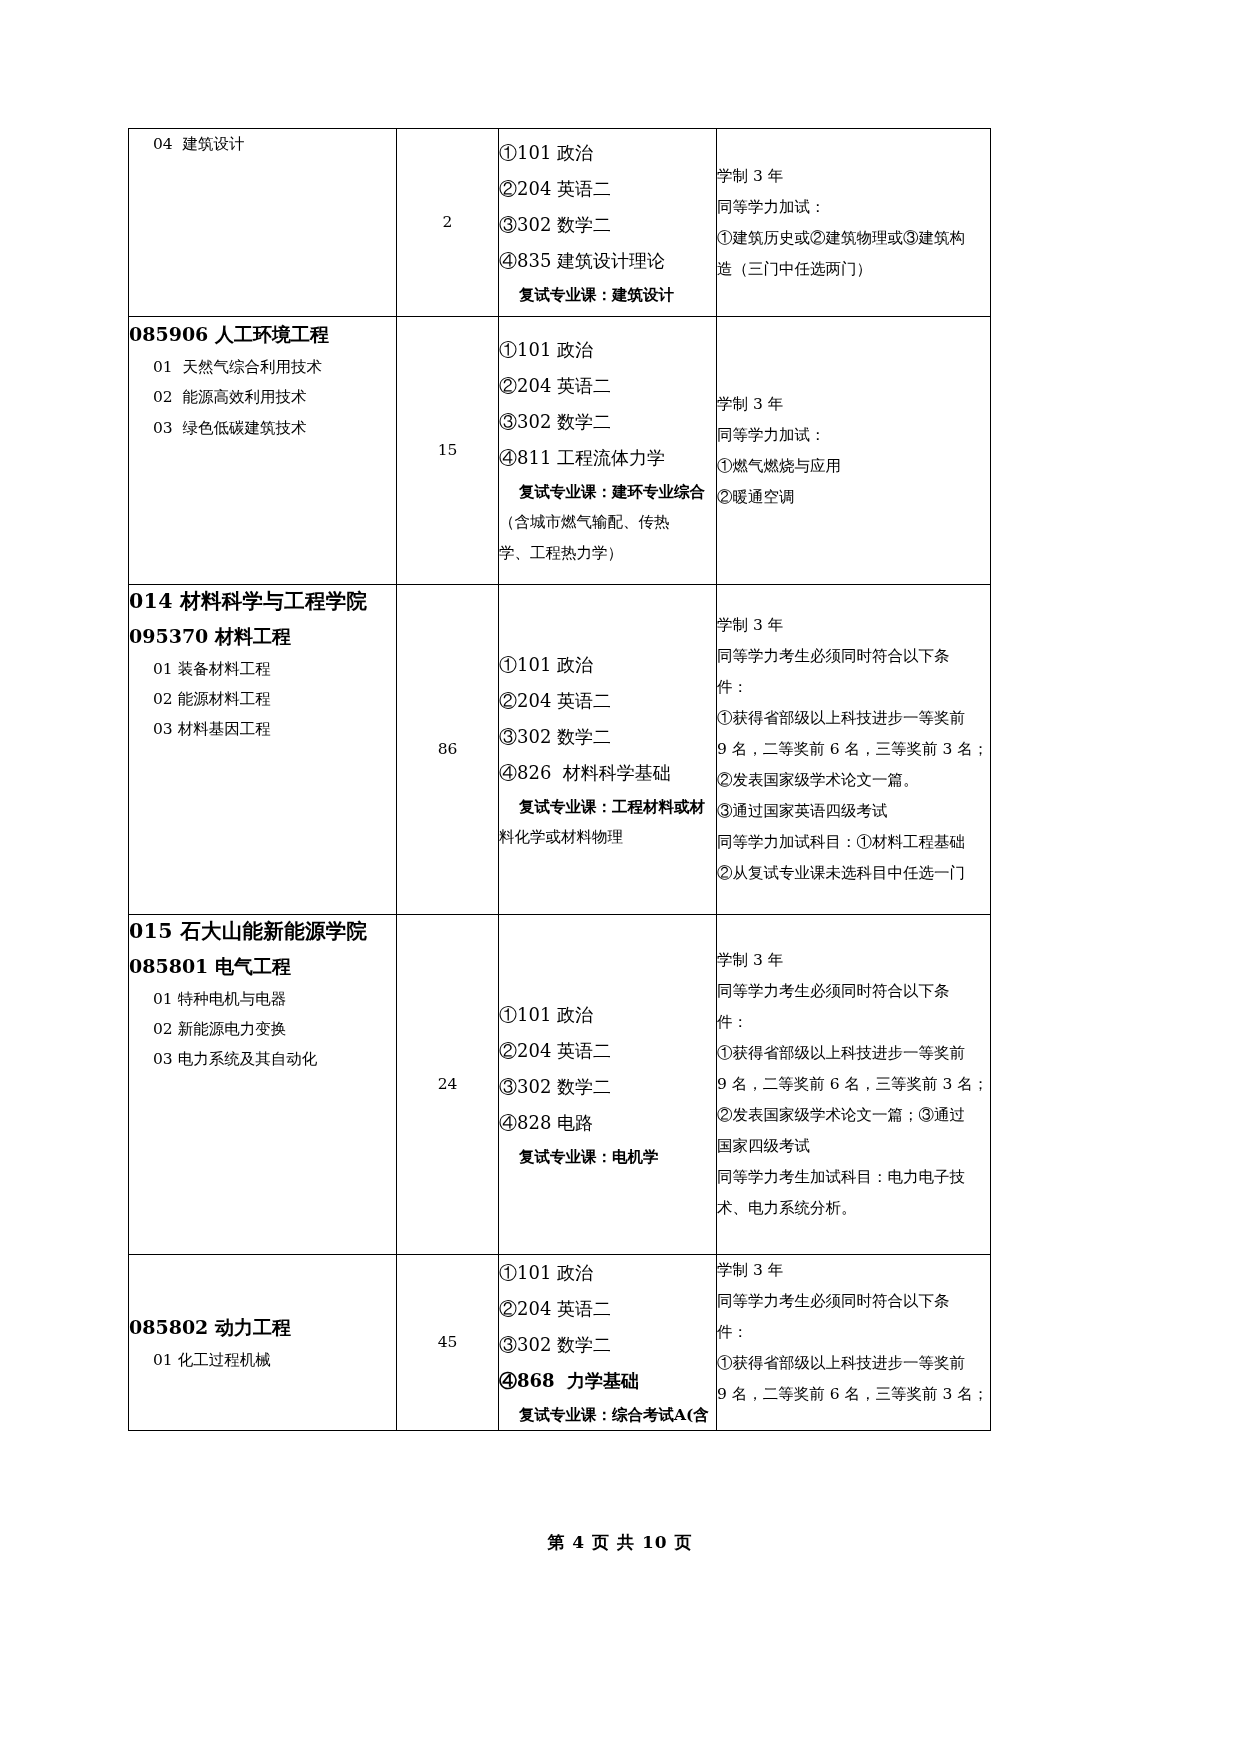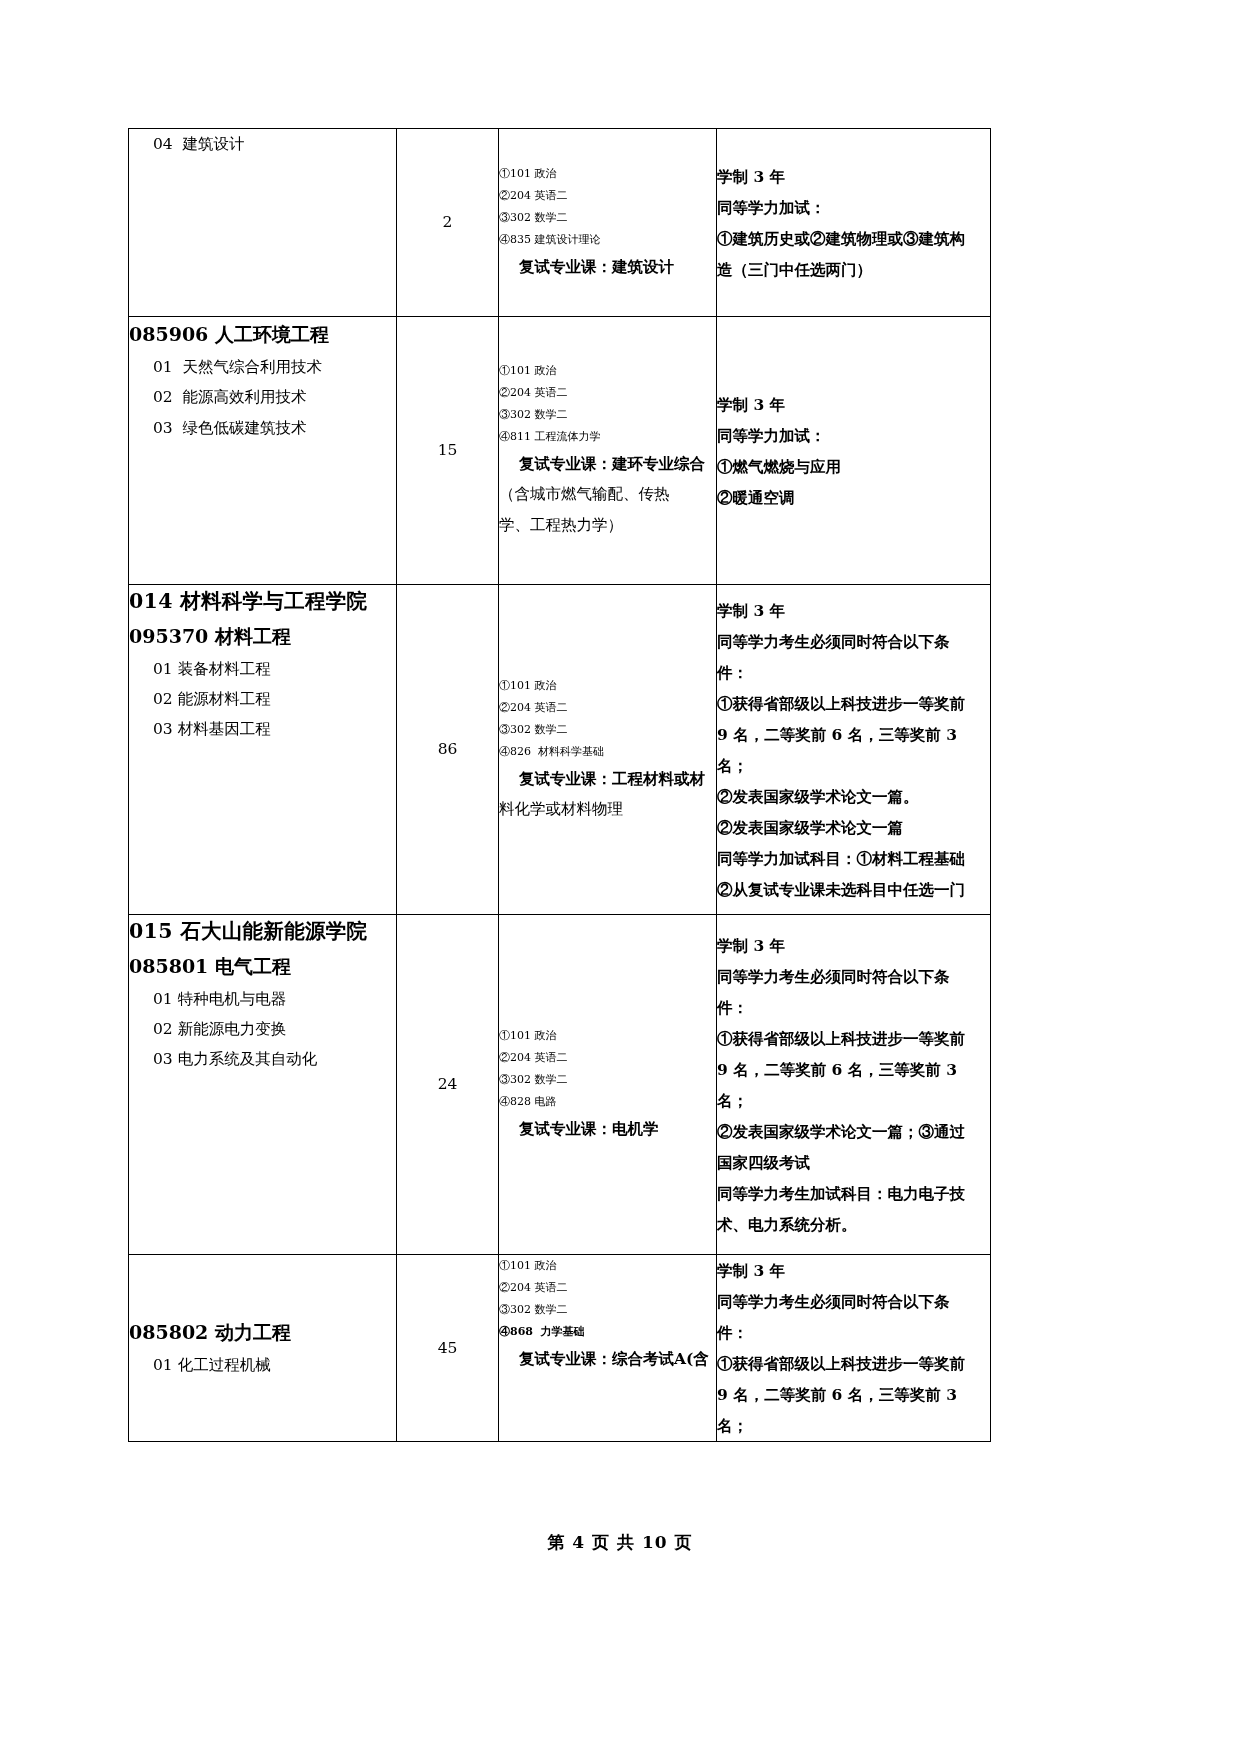--- a/index.html
+++ b/index.html
@@ -66,40 +66,40 @@
     font-size: 19px;
     line-height: 1.85;
   }
   .direction {
     font-size: 15.5px;
     line-height: 1.95;
     padding-left: 24px;
   }
 
   .subj-line {
-    font-size: 11px;
+    font-size: 18px;
     line-height: 2.0;
   }
   .subj-line.bold { font-weight: bold; }
   .retest {
     font-weight: bold;
     font-size: 15.5px;
     line-height: 2.0;
     margin-left: 20px;
   }
   .retest-cont {
     font-weight: normal;
     font-size: 15.5px;
     line-height: 2.0;
   }
   .remark-line {
     font-size: 15.5px;
     line-height: 2.0;
   }
-  .remark-line.bold { font-weight: bold; }
+  .remark-line.bold { font-weight: normal; }
 
   .row-tall-1 { height: 188px; }
   .row-tall-2 { height: 268px; }
   .row-tall-3 { height: 330px; }
   .row-tall-4 { height: 340px; }
   .row-tall-5 { height: 144px; }
 
   .footer {
     position: absolute;
     left: 0;
@@ -187,21 +187,21 @@
           <div class="line retest">复试专业课：工程材料或材</div>
           <div class="line retest-cont">料化学或材料物理</div>
         </td>
         <td class="cell-pad-rem">
           <div class="line remark-line bold">学制 3 年</div>
           <div class="line remark-line bold">同等学力考生必须同时符合以下条</div>
           <div class="line remark-line bold">件：</div>
           <div class="line remark-line bold">①获得省部级以上科技进步一等奖前</div>
           <div class="line remark-line bold">9 名，二等奖前 6 名，三等奖前 3 名；</div>
           <div class="line remark-line bold">②发表国家级学术论文一篇。</div>
-          <div class="line remark-line bold">②发表国家级学术论文一篇</div>
+          <div class="line remark-line bold">③通过国家英语四级考试</div>
           <div class="line remark-line bold">同等学力加试科目：①材料工程基础</div>
           <div class="line remark-line bold">②从复试专业课未选科目中任选一门</div>
         </td>
       </tr>
 
       <tr class="row-tall-4">
         <td class="cell-pad" style="vertical-align:top;">
           <div class="line dept-title">015 石大山能新能源学院</div>
           <div class="line major-code">085801 电气工程</div>
           <div class="line direction">01 特种电机与电器</div>

